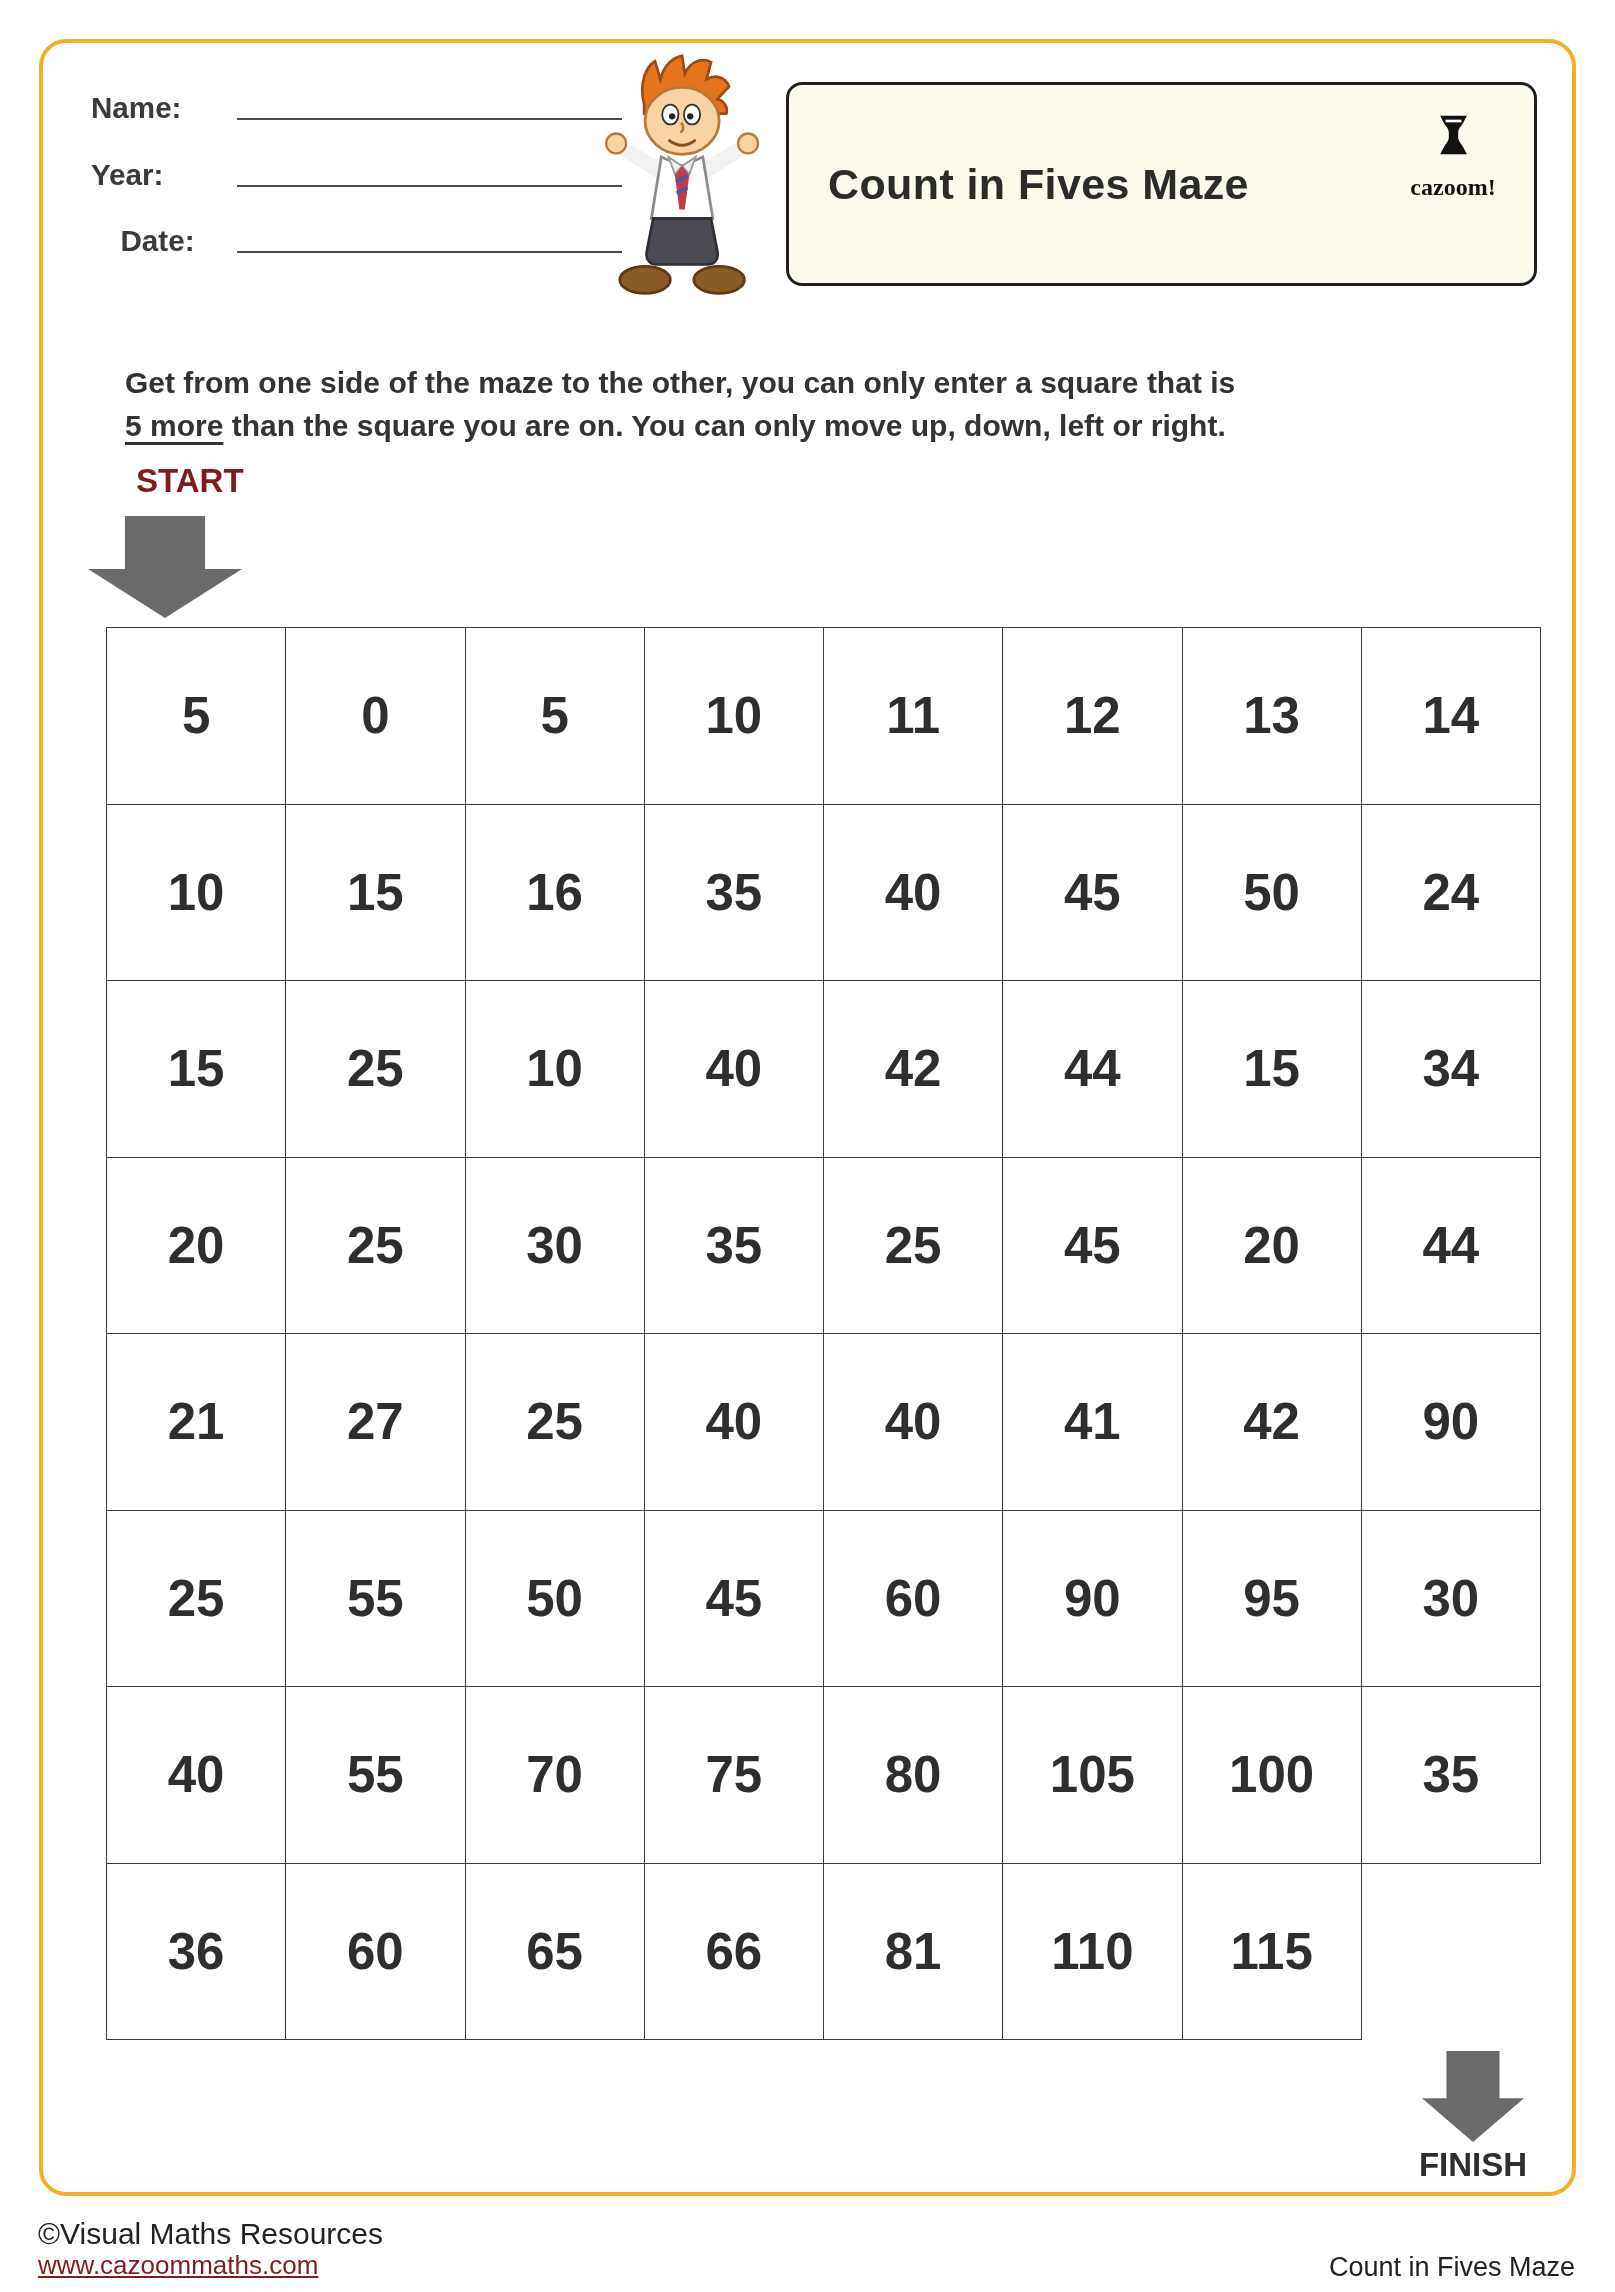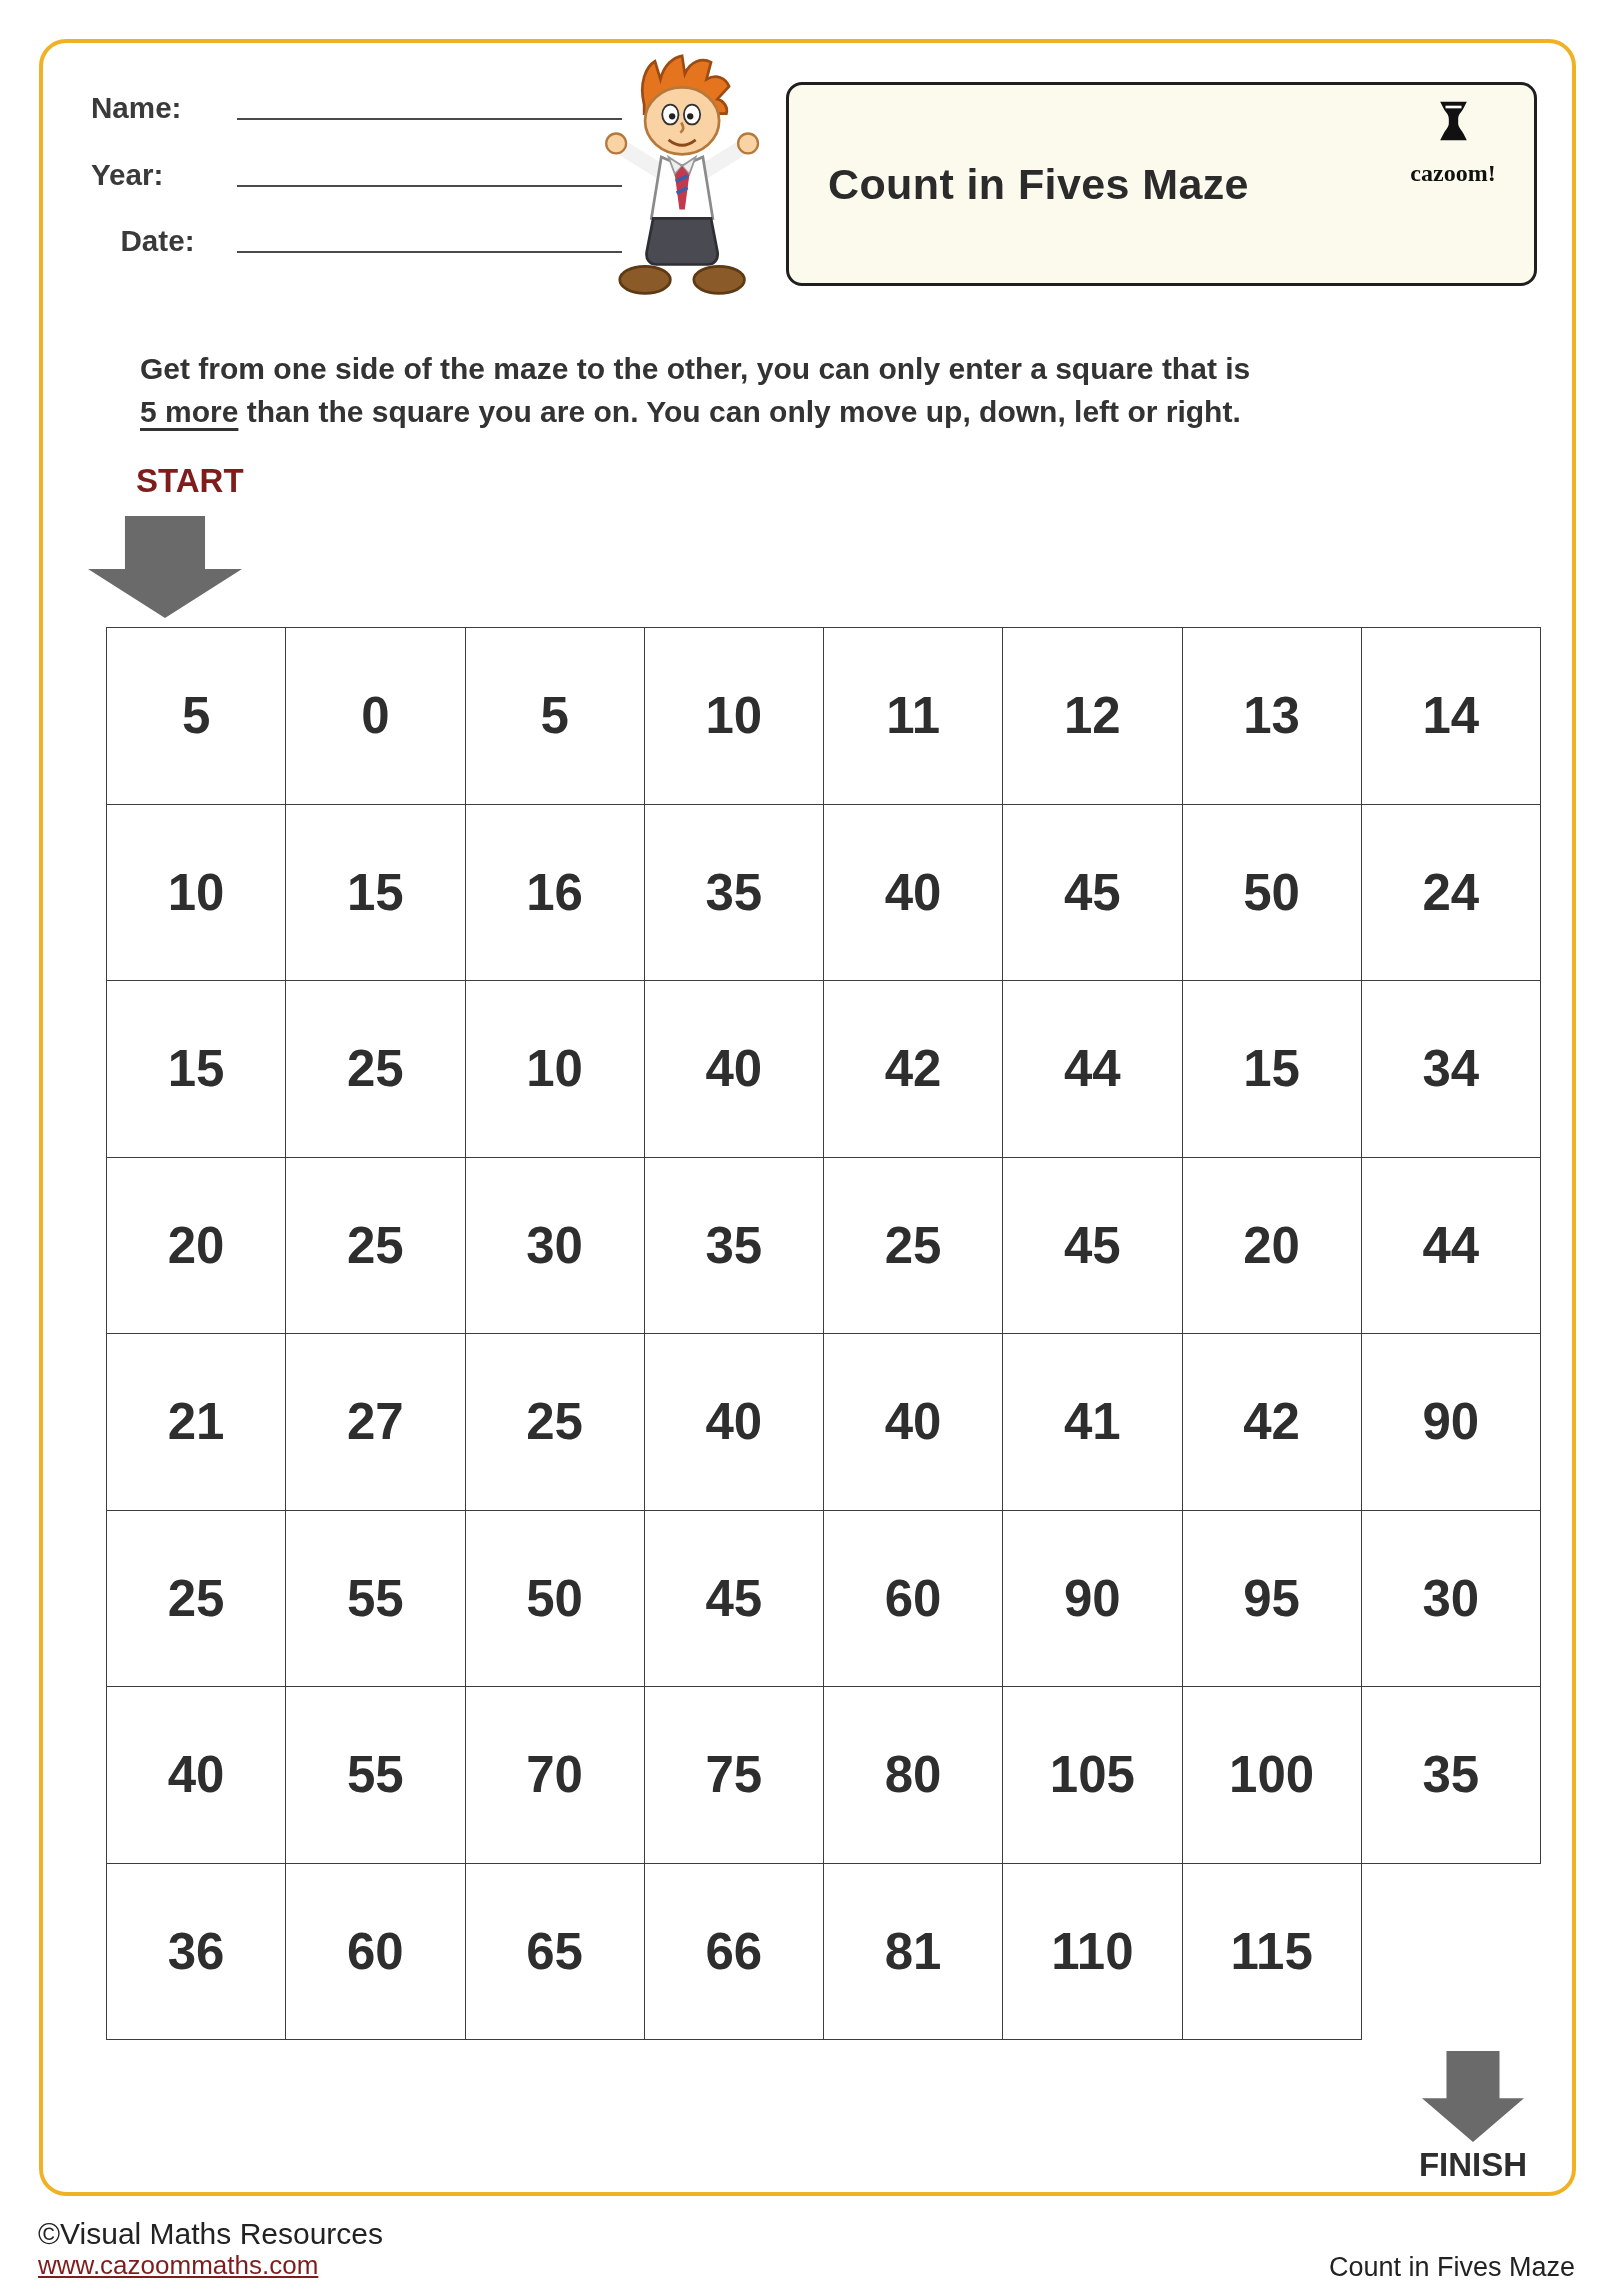--- a/index.html
+++ b/index.html
@@ -31,26 +31,26 @@
   .title-box {
     position: absolute; left: 786px; top: 82px;
     width: 751px; height: 204px; box-sizing: border-box;
     background: #FBFAEC;
     border: 3.6px solid #1f1f1f;
     border-radius: 16px;
     display: flex; align-items: center;
     padding-left: 39px;
   }
   .title-text { font-size: 43px; font-weight: bold; color: #2b2b2b; letter-spacing: 0.4px; }
-  .logo { position: absolute; right: 23px; top: 14px; width: 116px; text-align: center; }
+  .logo { position: absolute; right: 23px; top: 28px; width: 116px; text-align: center; }
   .logo-brand { font-family: "Liberation Serif", serif; font-weight: bold; font-size: 24px; color: #111; margin-top: 1.8px; }
   
   .instructions {
-    position: absolute; left: 125px; top: 347px; width: 1379px;
-    font-size: 30px; font-weight: bold; color: #333; line-height: 43px; margin-left: 15px;
+    position: absolute; left: 125px; top: 361px; width: 1379px;
+    font-size: 30px; font-weight: bold; color: #333; line-height: 43px;
   }
   .em-underline { text-decoration: underline; text-decoration-thickness: 2.7px; text-underline-offset: 6.3px; text-align: center; }
   
   .start-label { position: absolute; left: 136px; top: 462px; font-size: 33px; font-weight: bold; color: #7f1d1d; }
   .finish-label { position: absolute; left: 1397px; top: 2146px; width: 152px; text-align: center; font-size: 33px; font-weight: bold; color: #2e2e2e; }
   .block-arrow {
     position: absolute; background: #6A6A6A;
     clip-path: polygon(24% 0, 76% 0, 76% 52%, 100% 52%, 50% 100%, 0 52%, 24% 52%);
   }
   .arrow-start { left: 88px; top: 516px; width: 154px; height: 102px; }

